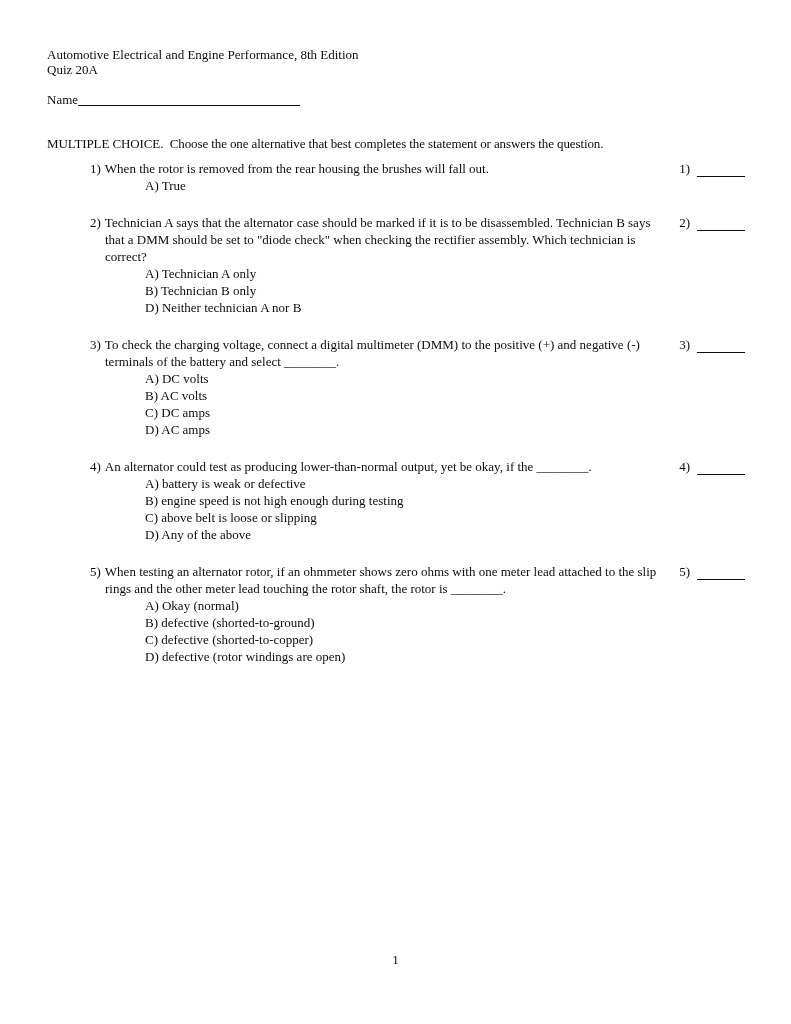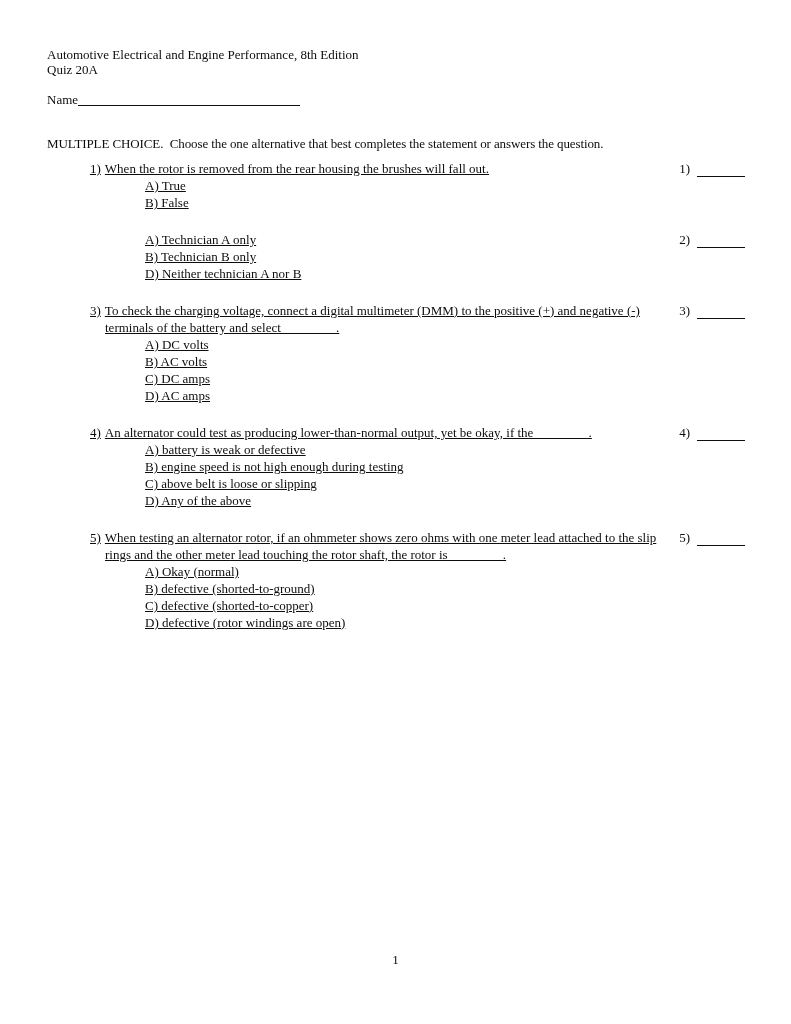--- a/index.html
+++ b/index.html
@@ -47,21 +47,21 @@
     left: 90px;
     top: 160px;
     width: 655px;
   }
   .question {
     display: flex;
     justify-content: space-between;
     align-items: flex-start;
     margin-bottom: 20px;
   }
-  .q-left { max-width: 578px; text-decoration: underline; }
+  .q-left { max-width: 578px; }
   .q-text {
     text-indent: -15px;
     padding-left: 15px;
   }
   .q-num { margin-right: 4px; }
   .options { margin-left: 55px; }
   .q-answer {
     white-space: nowrap;
     display: flex;
     align-items: flex-start;
@@ -101,31 +101,33 @@
   <div class="instructions">MULTIPLE CHOICE.&nbsp; Choose the one alternative that best completes the statement or answers the question.</div>
 
   <div class="questions" id="questions">
   <div class="question">
     <div class="q-left">
       <div class="q-text">
         <span class="q-num">1)</span><span>When the rotor is removed from the rear housing the brushes will fall out.</span>
       </div>
       <div class="options">
             <div class="option">A) True</div>
-            <div class="option">B) False</div>
           </div>
     </div>
     <div class="q-answer">
       <span>1)</span>
       <span class="answer-blank"></span>
     </div>
   </div>
 
   <div class="question">
     <div class="q-left">
+      <div class="q-text">
+        <span class="q-num">2)</span><span>Technician A says that the alternator case should be marked if it is to be disassembled. Technician B says that a DMM should be set to "diode check" when checking the rectifier assembly. Which technician is correct?</span>
+      </div>
       <div class="options">
             <div class="option">A) Technician A only</div>
             <div class="option">B) Technician B only</div>
             <div class="option">D) Neither technician A nor B</div>
           </div>
     </div>
     <div class="q-answer">
       <span>2)</span>
       <span class="answer-blank"></span>
     </div>

